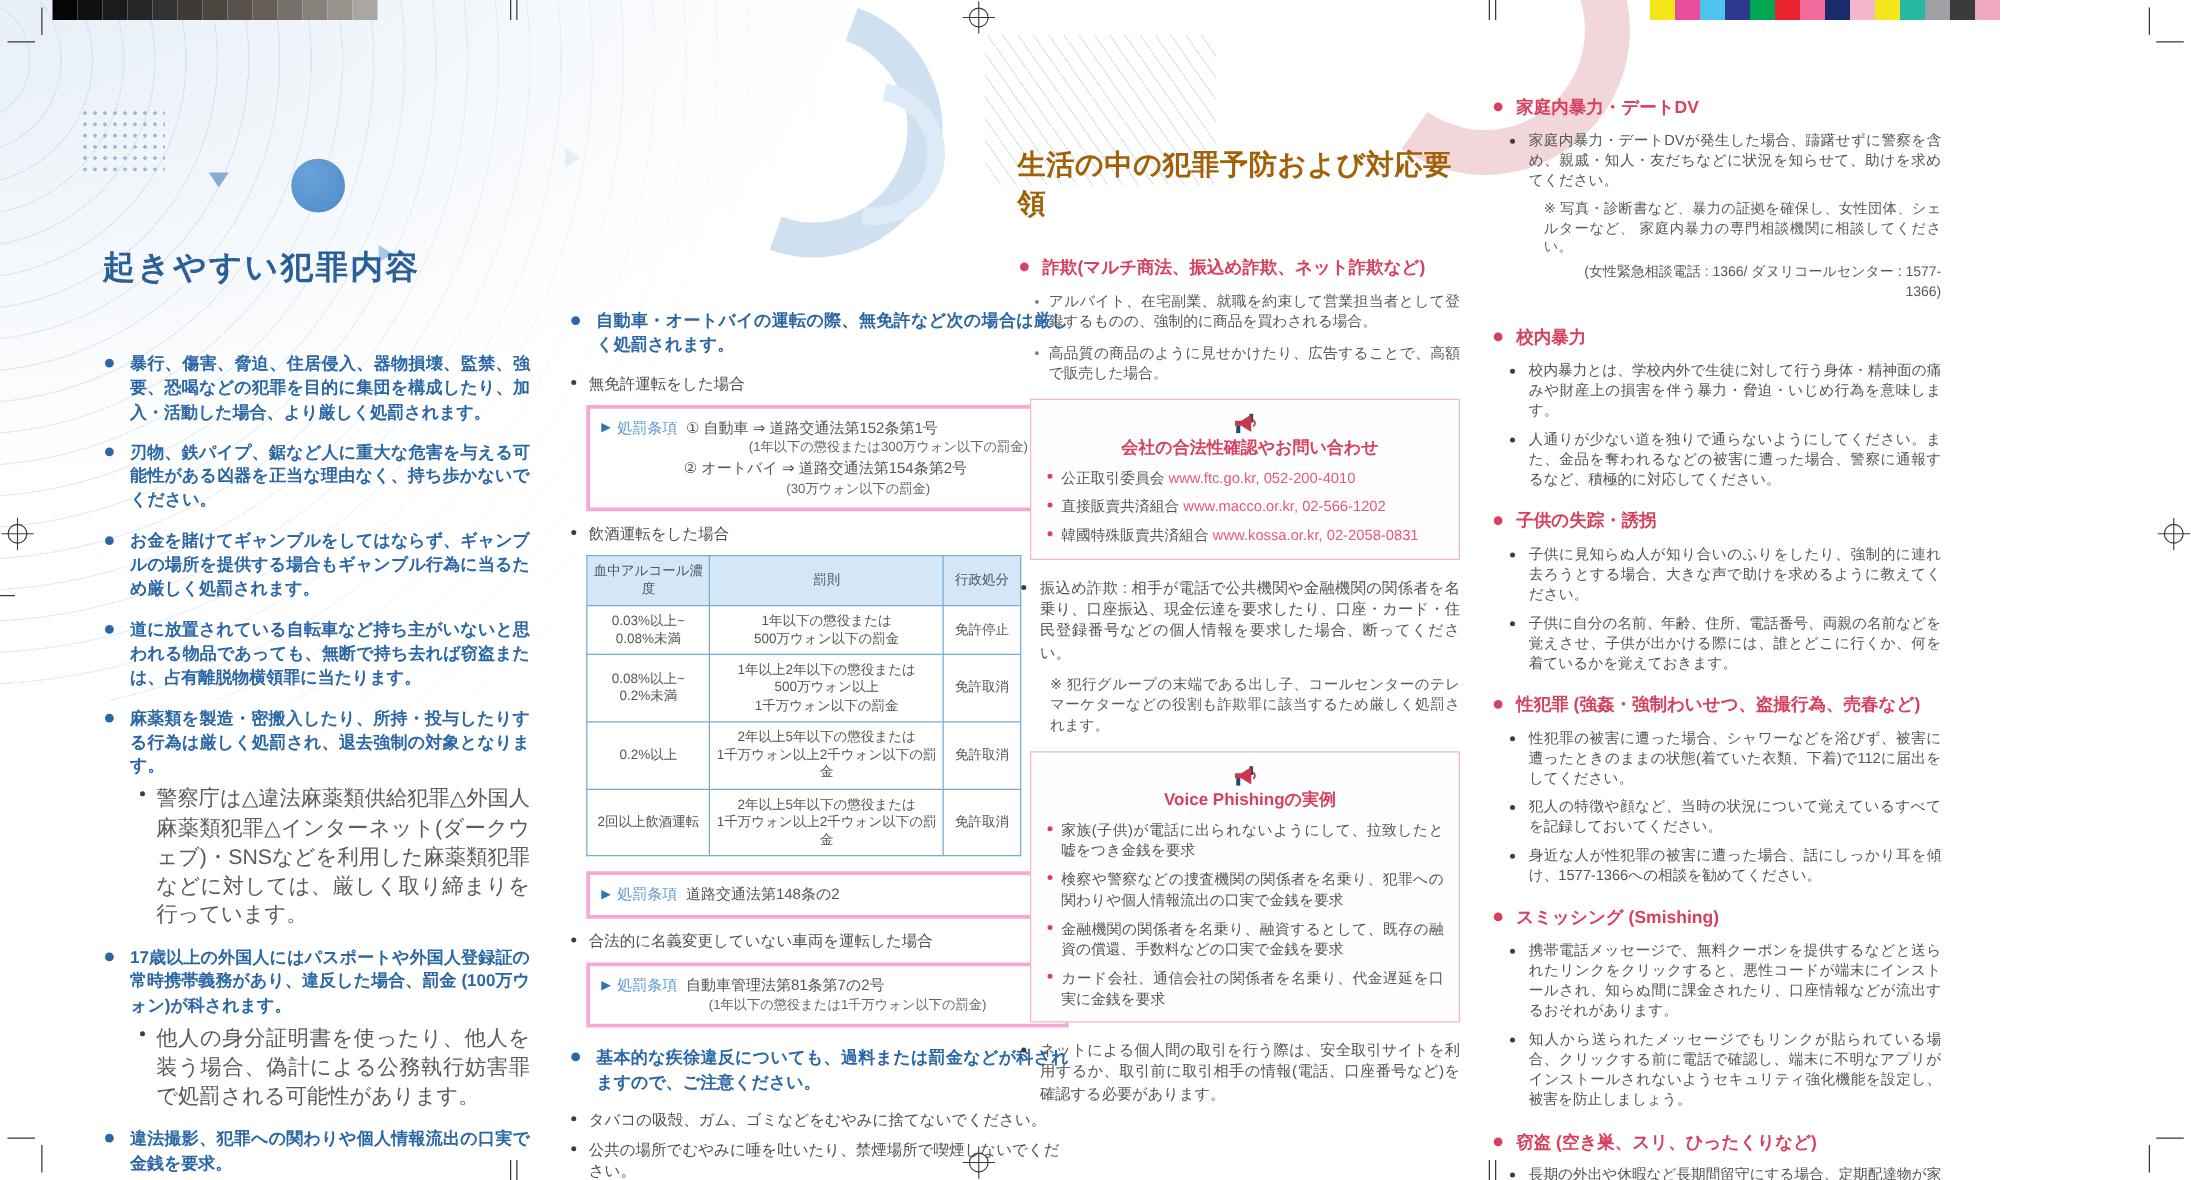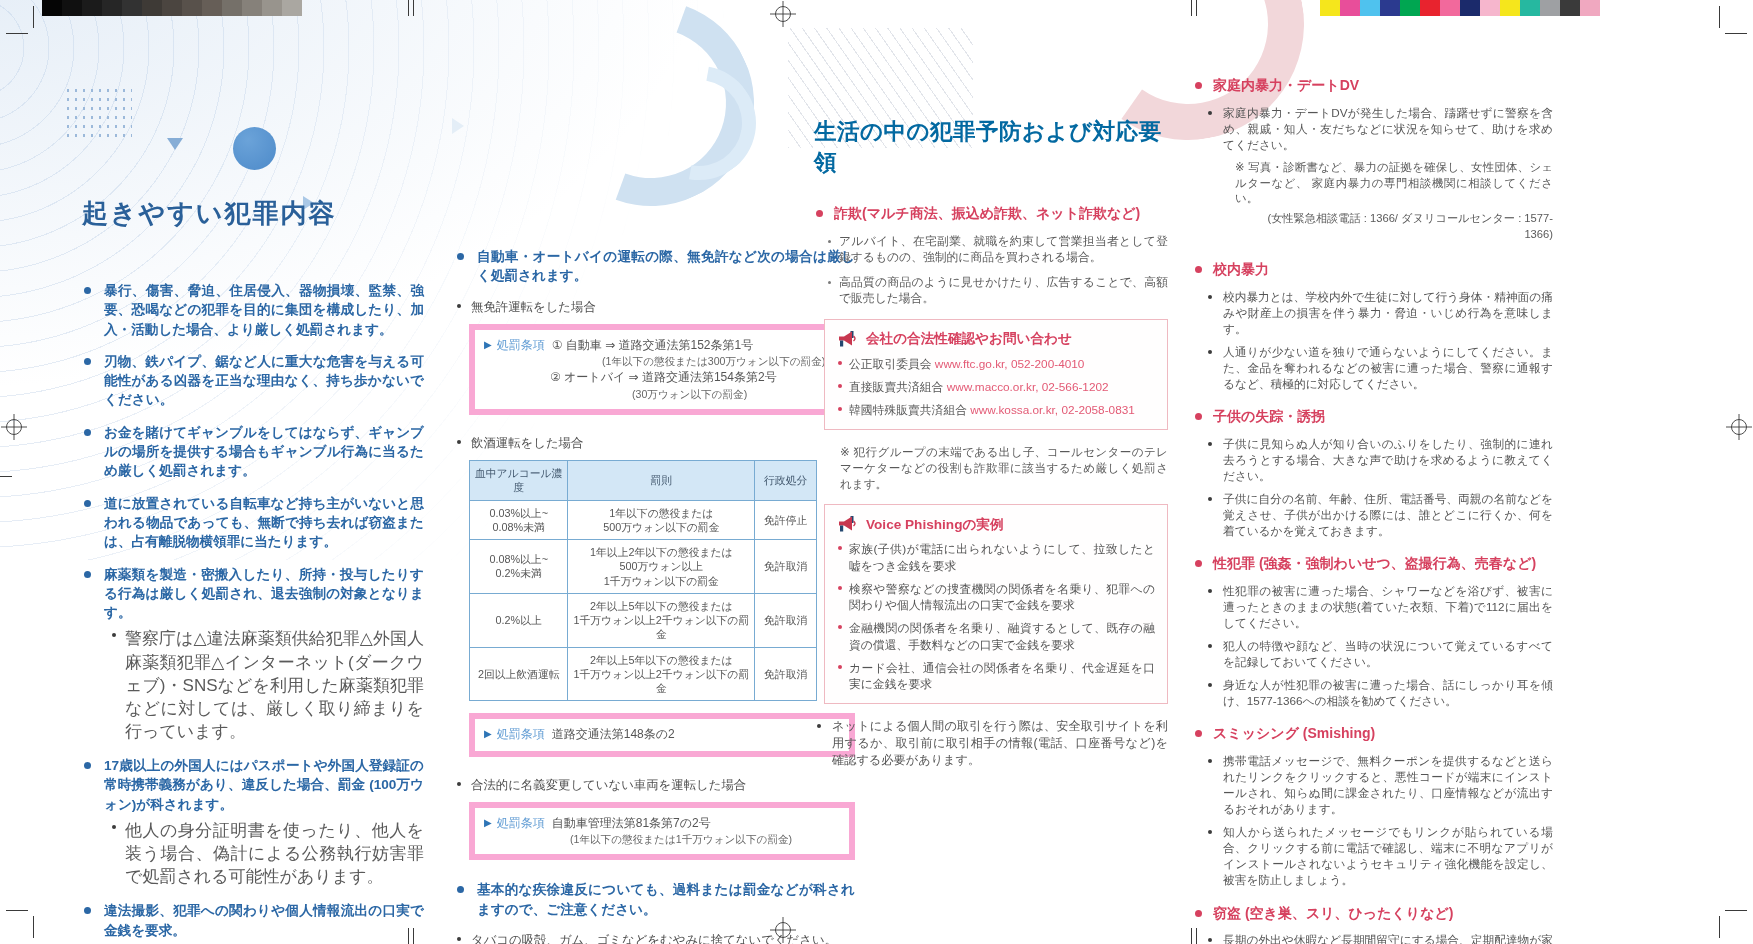--- a/index.html
+++ b/index.html
@@ -44,44 +44,44 @@
 
   .p1-title{font-size:26px;letter-spacing:2px;color:#2a6099;font-weight:bold;margin:0 0 50px;}
 
   .blue-item{position:relative;padding-left:22px;color:#2b67a5;font-weight:bold;font-size:13.6px;line-height:1.42;text-align:justify;margin-bottom:13px;}
   .blue-item::before{content:"";position:absolute;left:2px;top:6px;width:7px;height:7px;border-radius:50%;background:#2b67a5;}
   .sub-item{position:relative;padding-left:15px;color:#5a5a5a;font-weight:normal;font-size:17px;line-height:1.36;text-align:justify;margin:5px 0 0 6px;}
   .sub-item::before{content:"";position:absolute;left:2px;top:6px;width:4px;height:4px;border-radius:50%;background:#3c3c3c;}
 
   .case-item{position:relative;padding-left:16px;font-size:12.4px;color:#4f4f4f;margin:10px 0 8px;}
   .case-item::before{content:"";position:absolute;left:2px;top:5px;width:4px;height:4px;border-radius:50%;background:#3c3c3c;}
-  .law-box{border:6px solid #f9a8d4;background:#fff;padding:7px 9px;margin:4px 0 20px 14px;font-size:12px;color:#555;line-height:1.45;}
+  .law-box{border:3px solid #f9a8d4;background:#fff;padding:7px 9px;margin:4px 0 10px 14px;font-size:12px;color:#555;line-height:1.45;}
   .tri-glyph{color:#2e75b6;font-size:10px;vertical-align:1px;}
   .law-label{color:#5f9bd3;margin:0 7px 0 5px;}
   .law-paren{font-size:10.6px;color:#666;}
   .pp1{padding-left:118px;}
   .pl2{padding-left:66px;}
   .pp2{padding-left:148px;}
   .pp3{padding-left:86px;}
 
   .alc-table{border-collapse:collapse;margin:4px 0 12px 14px;width:348px;font-size:10.8px;color:#555;}
   .alc-table th{background:#d3e7f6;color:#42586e;font-weight:normal;}
   .alc-table td,.alc-table th{border:1px solid #78abd2;text-align:center;white-space:pre-line;padding:5px 3px;line-height:1.32;}
 
-  .p3-title{font-size:22.5px;color:#0369a1;font-weight:bold;margin:0 0 26px;letter-spacing:0.5px;}
+  .p3-title{font-size:22.5px;color:#a16207;font-weight:bold;margin:0 0 26px;letter-spacing:0.5px;}
   .red-head{position:relative;padding-left:20px;color:#d6415f;font-weight:bold;font-size:14px;margin:0 0 10px;line-height:1.35;}
   .red-head::before{content:"";position:absolute;left:2px;top:6px;width:7px;height:7px;border-radius:50%;background:#d6415f;}
   .body-item{position:relative;padding-left:18px;font-size:12.2px;color:#555;line-height:1.42;text-align:justify;margin-bottom:9px;}
   .body-item::before{content:"";position:absolute;left:3px;top:6px;width:4px;height:4px;border-radius:50%;background:#3c3c3c;}
   .dash-list li{position:relative;padding-left:13px;font-size:11.8px;color:#5a5a5a;line-height:1.4;margin:0 0 8px 12px;text-align:justify;}
   .dash-list li::before{content:"";position:absolute;left:2px;top:7px;width:3px;height:3px;border-radius:50%;background:#7a7a7a;}
   .note-item{padding-left:26px;font-size:11.6px;color:#5a5a5a;line-height:1.4;text-align:justify;margin:2px 0 10px;}
 
   .alert-box{border:1px solid #efb9c1;background:#fffefe;padding:10px 12px;margin:12px 0 14px 10px;}
-  .alert-title-row{display:flex;align-items:center;}
+  .alert-title-row{display:flex;align-items:center;flex-direction:column;}
   .alert-title{color:#d6415f;font-weight:bold;font-size:13.6px;margin-left:8px;}
   .alert-entries li{position:relative;padding-left:12px;font-size:11.8px;color:#555;margin-top:7px;line-height:1.38;text-align:justify;}
   .alert-entries li::before{content:"";position:absolute;left:1px;top:5px;width:4px;height:4px;border-radius:50%;background:#d6415f;}
   .link{color:#e35a75;}
 
   .sec{margin-bottom:15px;}
   .sec .body-item{font-size:11.7px;margin:0 0 7px 12px;line-height:1.37;}
   .note-line{padding-left:30px;font-size:11.4px;color:#5a5a5a;line-height:1.38;text-align:justify;margin:0 0 4px 12px;}
   .phone-line{padding-left:40px;font-size:11.2px;color:#5a5a5a;line-height:1.38;margin:0 0 18px 12px;text-align:right;}
 </style>
@@ -299,20 +299,21 @@
         </svg>
         <span class="alert-title">会社の合法性確認やお問い合わせ</span>
       </div>
       <ul class="alert-entries">
         <li><span>公正取引委員会</span> <span class="link">www.ftc.go.kr, 052-200-4010</span></li>
         <li><span>直接販賣共済組合</span> <span class="link">www.macco.or.kr, 02-566-1202</span></li>
         <li><span>韓國特殊販賣共済組合</span> <span class="link">www.kossa.or.kr, 02-2058-0831</span></li>
       </ul>
     </div>
 
+    <div class="body-item">振込め詐欺 : 相手が電話で公共機関や金融機関の関係者を名乗り、口座振込、現金伝達を要求したり、口座・カード・住民登録番号などの個人情報を要求した場合、断ってください。</div>
     <div class="note-item">※ 犯行グループの末端である出し子、コールセンターのテレマーケターなどの役割も詐欺罪に該当するため厳しく処罰されます。</div>
 
     <div class="alert-box">
       <div class="alert-title-row">
         <svg width="21" height="19" viewBox="0 0 21 19">
           <rect x="13.5" y="1" width="3" height="7" fill="#24476f"></rect>
           <path d="M2 6.5 L7 6.5 L15 1.5 L15 15.5 L7 10.5 L2 10.5 Z" fill="#c8374f"></path>
           <rect x="3" y="10.5" width="3.2" height="6" fill="#24476f"></rect>
           <path d="M16.5 6 q3 2.5 0 5" stroke="#c8374f" stroke-width="1.4" fill="none"></path>
         </svg>

